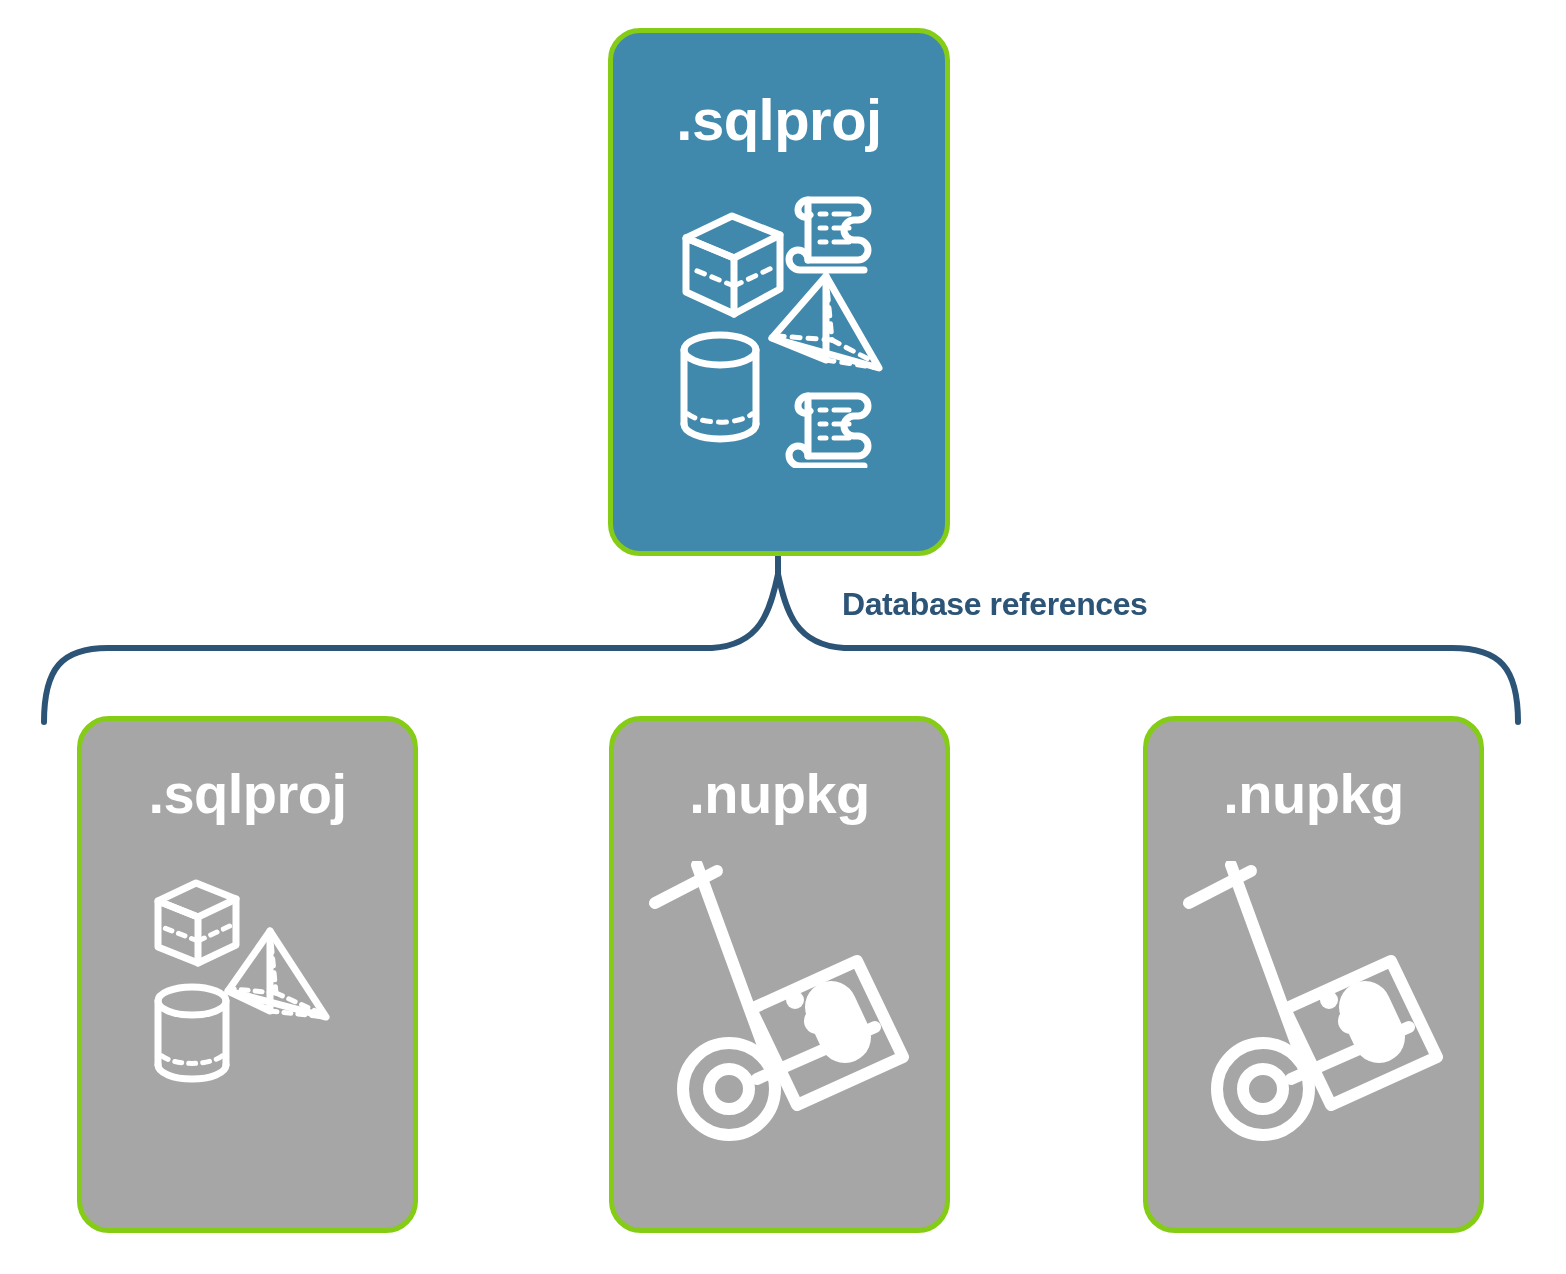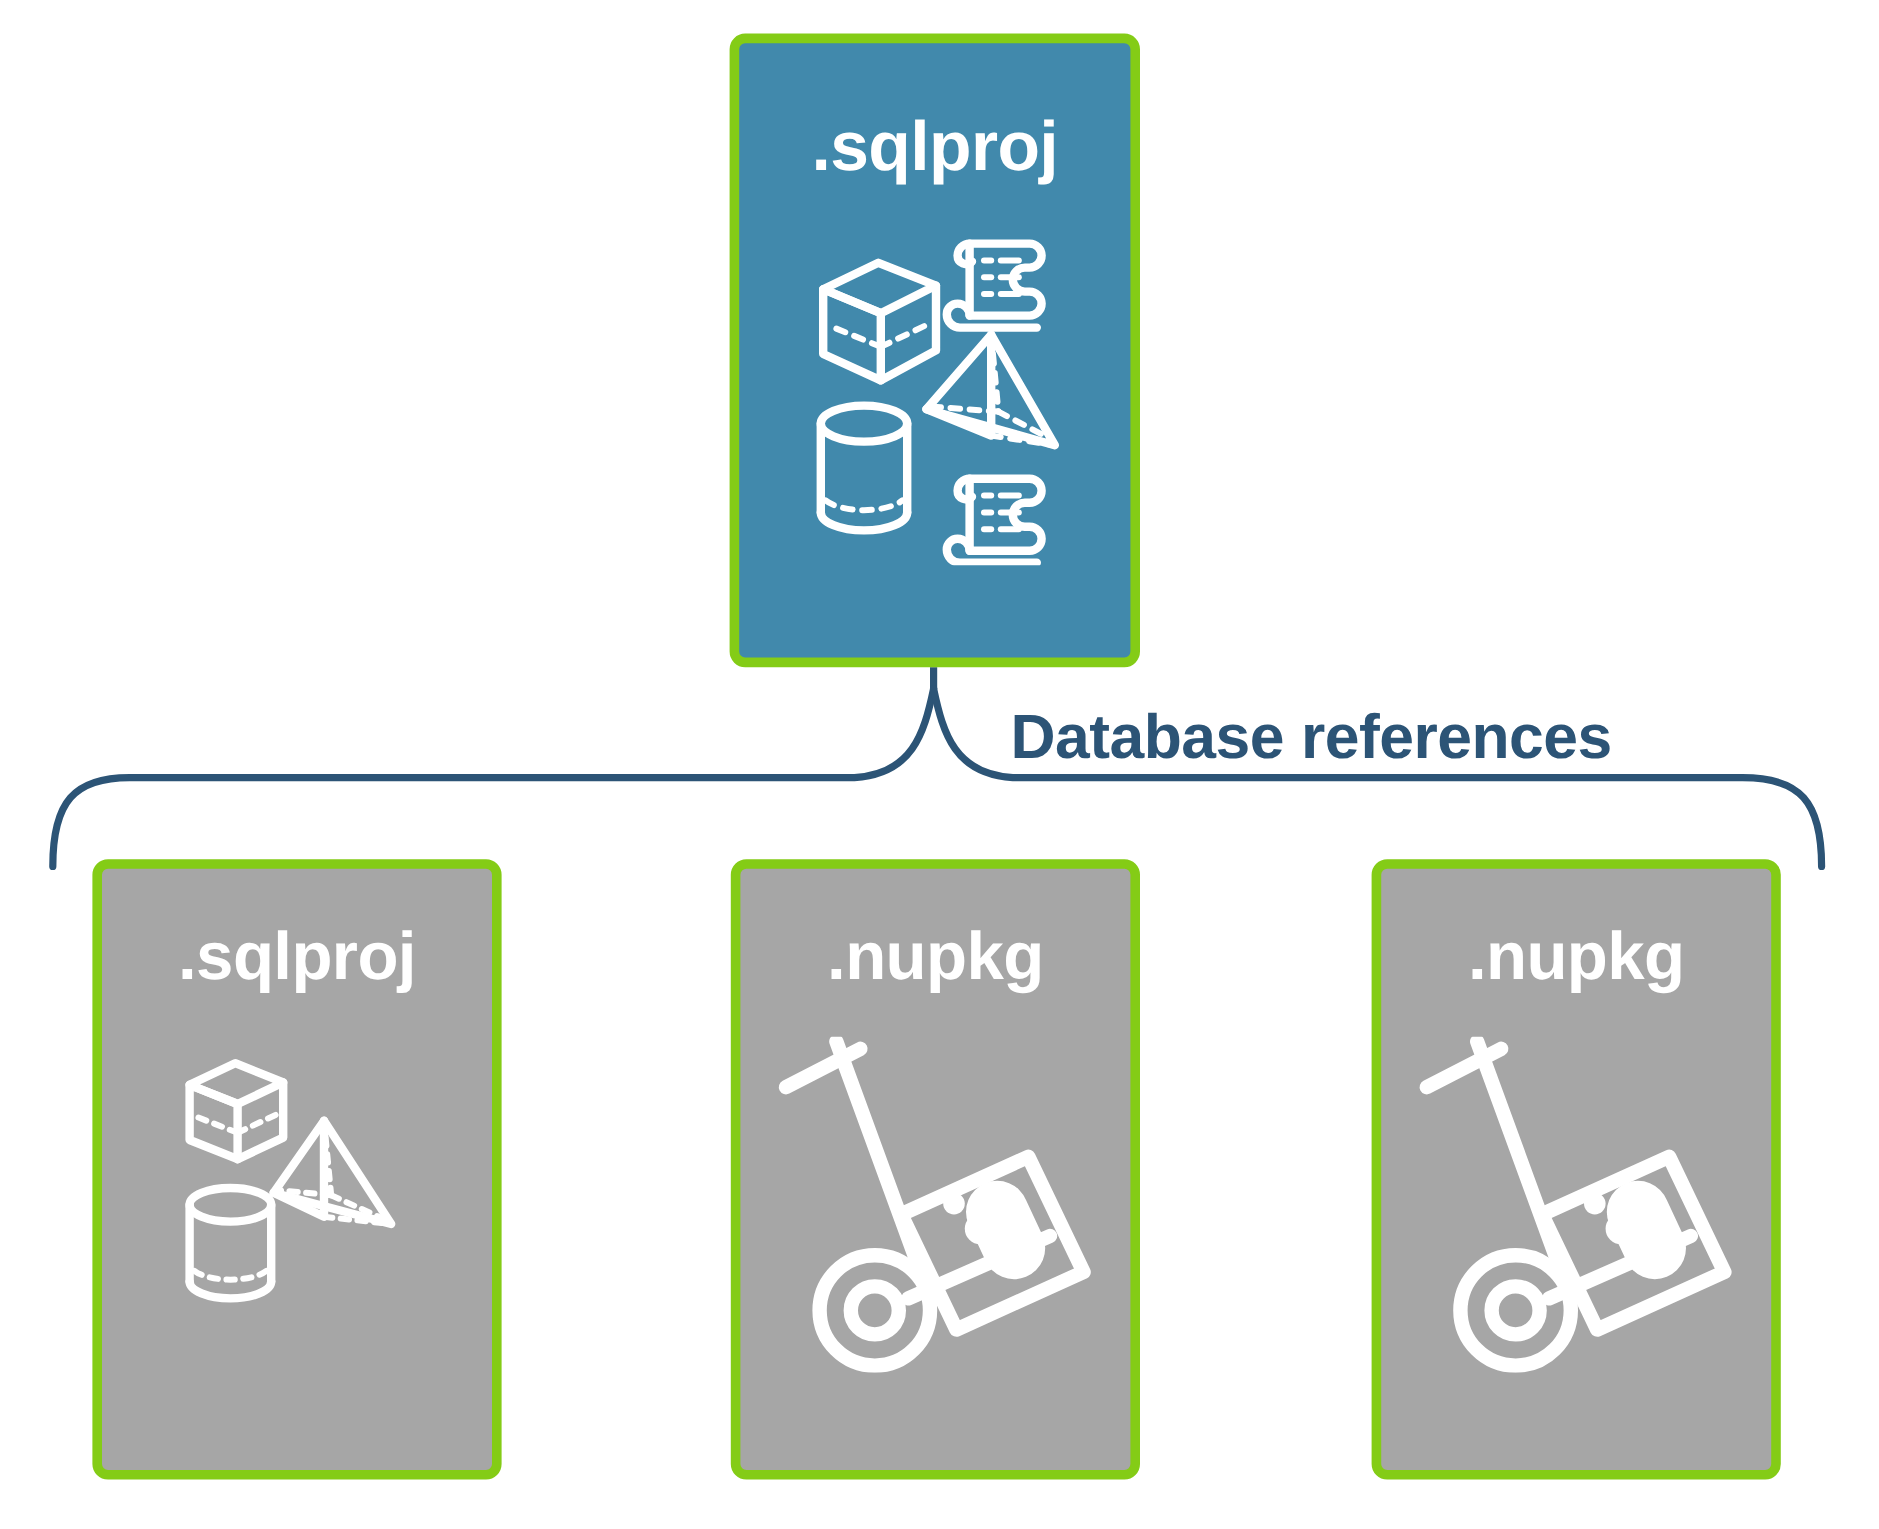--- a/index.html
+++ b/index.html
@@ -14,22 +14,22 @@
     position: relative;
     width: 1566px;
     height: 1274px;
     background: #ffffff;
     overflow: hidden;
   }
 
   .card {
     position: absolute;
     box-sizing: border-box;
-    border: 8px solid #84cc16;
-    border-radius: 13px;
+    border: 5px solid #84cc16;
+    border-radius: 32px;
     display: block;
   }
   .card-teal { background: #4189AC; }
   .card-gray { background: #A6A6A6; }
 
   .card-title {
     position: absolute;
     left: 0;
     right: 0;
     text-align: center;
@@ -55,21 +55,21 @@
     height: 1274px;
     pointer-events: none;
   }
 
   #brace-label {
     position: absolute;
     left: 842px;
     top: 588px;
     color: #2C5476;
     font-weight: bold;
-    font-size: 52px;
+    font-size: 32px;
     letter-spacing: -0.4px;
     line-height: 1.05;
     white-space: nowrap;
     user-select: none;
   }
 
   
   #card-top      { left: 608px;  top: 28px;   width: 342px; height: 528px; }
   #card-top .card-title { top: 58px; font-size: 58px; }
   #card-top .card-art   { top: 155px; }

